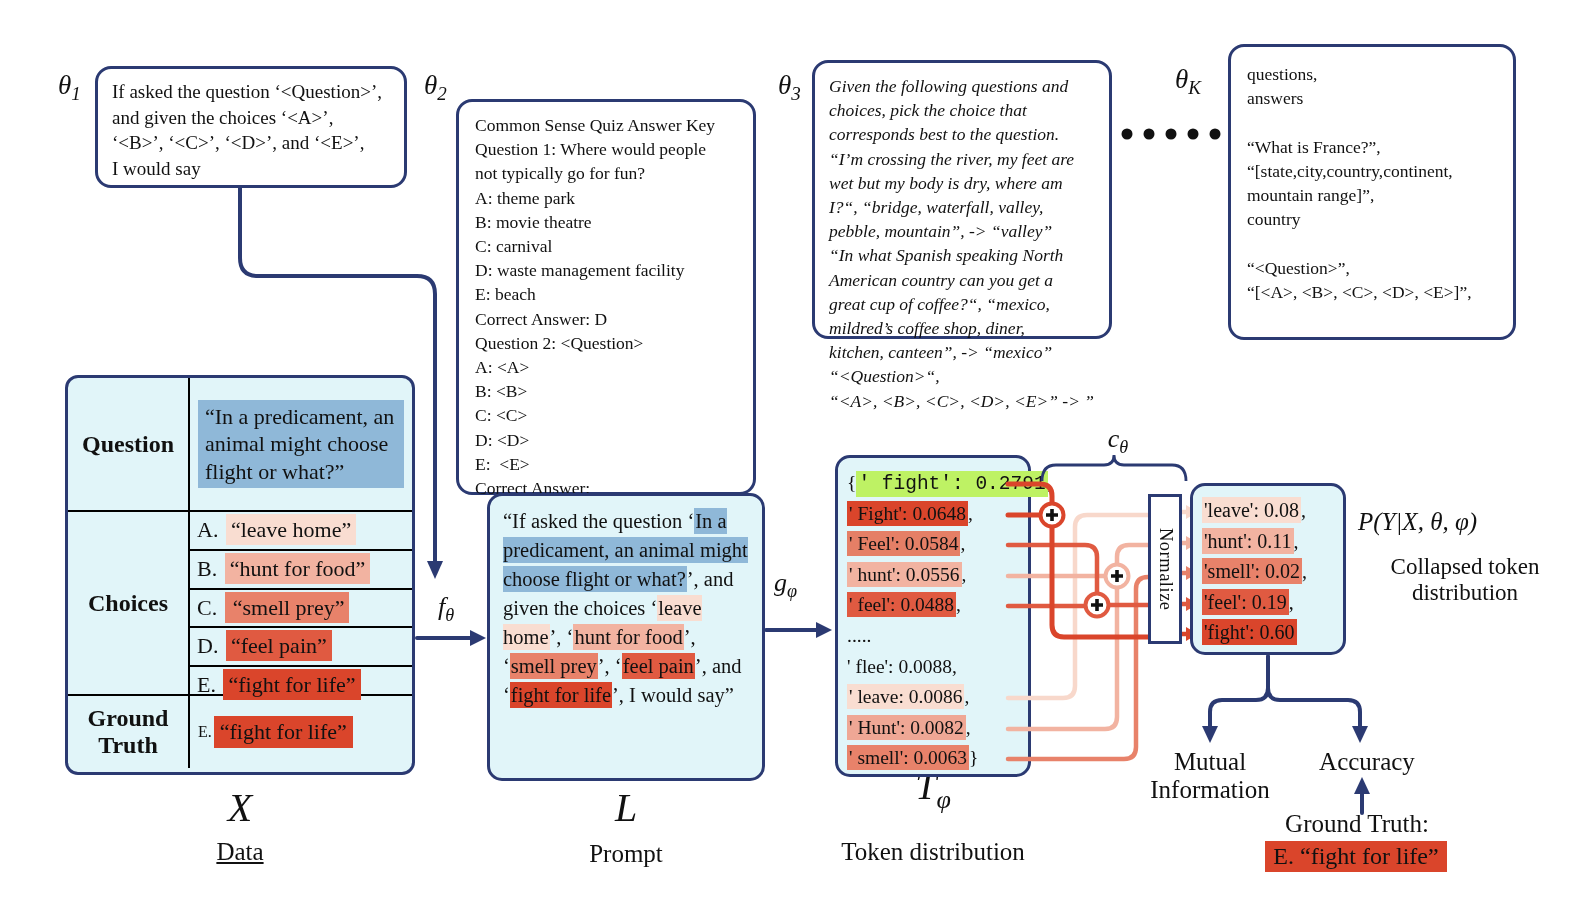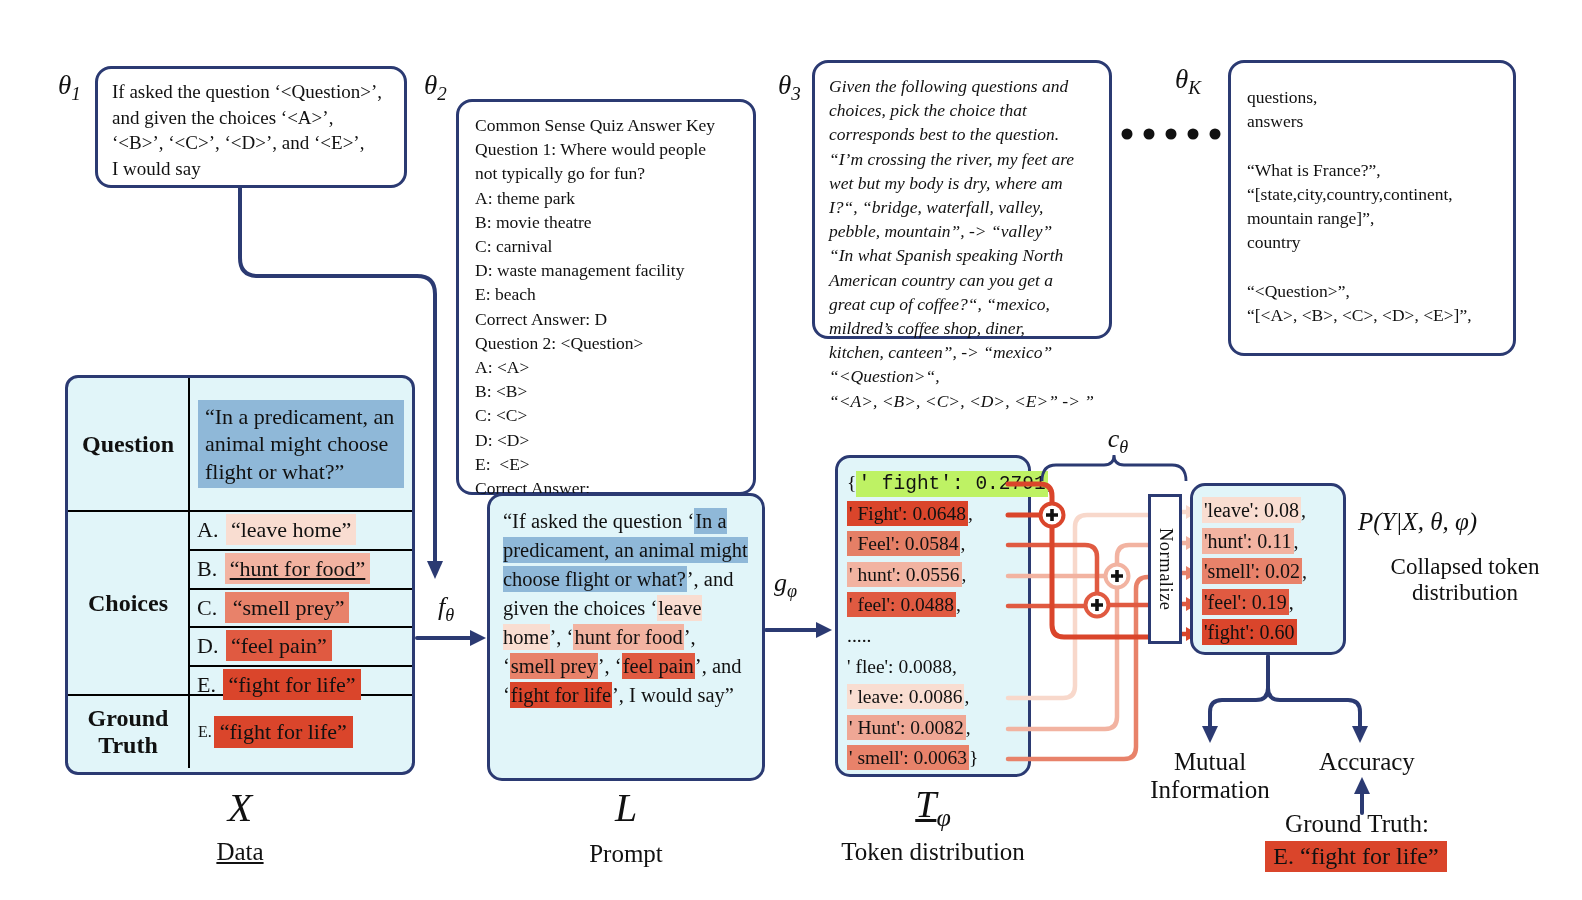--- a/index.html
+++ b/index.html
@@ -11,21 +11,21 @@
   
   .wbox{background:#ffffff;border:3.5px solid #2b3a72;border-radius:16px;box-sizing:border-box;z-index:2;}
   .cbox{background:#e1f5f9;border:3.5px solid #2b3a72;border-radius:15px;box-sizing:border-box;z-index:2;}
 
   .theta-label{font-style:italic;font-size:27px;z-index:2;}
   .theta-label sub{font-size:19px;font-style:italic;}
 
   #box-theta1{left:95px;top:66px;width:312px;height:122px;padding:10px 14px;font-size:19px;line-height:25.5px;}
   #box-theta2{left:456px;top:60px;width:300px;height:396px;padding:11px 16px;font-size:17.5px;line-height:24.2px;margin-top:39px;}
   #box-theta3{left:812px;top:60px;width:300px;height:279px;padding:11px 14px;font-size:17.5px;line-height:24.2px;font-style:italic;}
-  #box-thetaK{left:1228px;top:60px;width:288px;height:296px;padding:22px 16px;font-size:17.5px;line-height:24.2px;}
+  #box-thetaK{left:1228px;top:44px;width:288px;height:296px;padding:15px 16px;font-size:17.5px;line-height:24.2px;}
   .ln{white-space:pre-wrap;}
   .ln.blank{height:24.2px;}
 
   
   #xtable{left:65px;top:375px;width:350px;height:400px;border-radius:13px;}
   .xrow{display:flex;width:100%;box-sizing:border-box;}
   .xhead{width:122px;flex:0 0 122px;border-right:2.5px solid #000;display:flex;align-items:center;justify-content:center;
          font-weight:bold;font-size:24px;text-align:center;box-sizing:border-box;line-height:27px;}
   .xcell{flex:1;display:flex;align-items:center;padding:6px 8px;box-sizing:border-box;}
   #q-row{height:134px;border-bottom:2.5px solid #000;}
@@ -58,21 +58,21 @@
   
   .mathlab{font-style:italic;z-index:4;}
   .mathlab sub{font-size:70%;}
   #f-theta{left:438px;top:592px;font-size:26px;}
   #g-phi{left:774px;top:568px;font-size:26px;}
   #c-theta{left:1088px;top:424px;width:60px;text-align:center;font-size:26px;}
   #label-X{left:150px;top:784px;width:180px;text-align:center;font-size:40px;font-style:italic;}
   #label-data{left:150px;top:838px;width:180px;text-align:center;font-size:25px;text-decoration:underline;}
   #label-L{left:536px;top:784px;width:180px;text-align:center;font-size:40px;font-style:italic;}
   #label-prompt{left:536px;top:840px;width:180px;text-align:center;font-size:25px;}
-  #label-T{left:843px;top:782px;width:180px;text-align:center;font-size:38px;font-style:italic;text-decoration:underline;}
+  #label-T{left:843px;top:764px;width:180px;text-align:center;font-size:38px;font-style:italic;}
   #label-T sub{font-size:26px;}
   #label-tokendist{left:803px;top:838px;width:260px;text-align:center;font-size:25px;}
   #p-label{left:1358px;top:508px;font-size:25px;font-style:italic;}
   #collapsed-caption{left:1383px;top:554px;width:164px;text-align:center;font-size:23px;line-height:26px;}
   #mutual{left:1130px;top:748px;width:160px;text-align:center;font-size:25px;line-height:28px;}
   #accuracy{left:1297px;top:748px;width:140px;text-align:center;font-size:25px;}
   #gt-caption{left:1267px;top:810px;width:180px;text-align:center;font-size:25px;}
   #gt-value-wrap{left:1256px;top:841px;width:200px;text-align:center;}
   #gt-value{display:inline-block;background:#da452b;padding:2px 8px;font-size:24px;}
 </style>
@@ -143,21 +143,21 @@
     <div class="xrow" id="q-row">
       <div class="xhead">Question</div>
       <div class="xcell">
         <span class="q-hl">“In a predicament, an animal might choose flight or what?”</span>
       </div>
     </div>
     <div class="xrow" id="c-row">
       <div class="xhead">Choices</div>
       <div class="choice-col">
           <div class="choice-row"><span class="cprefix">A.</span> <span class="chl" style="background: rgb(249, 221, 209);">“leave home”</span></div>
-          <div class="choice-row"><span class="cprefix">B.</span> <span class="chl" style="background: rgb(242, 179, 161); text-decoration: underline;">“hunt for food”</span></div>
+          <div class="choice-row"><span class="cprefix">B.</span> <span class="chl" style="background: rgb(242, 179, 161);">“hunt for food”</span></div>
           <div class="choice-row"><span class="cprefix">C.</span> <span class="chl" style="background: rgb(232, 130, 106); padding-left: 8px;">“smell prey”</span></div>
           <div class="choice-row"><span class="cprefix">D.</span> <span class="chl" style="background: rgb(224, 90, 65);">“feel pain”</span></div>
           <div class="choice-row"><span class="cprefix">E.</span> <span class="chl" style="background: rgb(218, 69, 43);">“fight for life”</span></div>
         </div>
     </div>
     <div class="xrow" id="g-row">
       <div class="xhead">Ground Truth</div>
       <div class="xcell">
         <span class="cprefix">E.</span>
         <span class="g-hl" id="gt-cell-hl" style="background: rgb(218, 69, 43);">“fight for life”</span>

